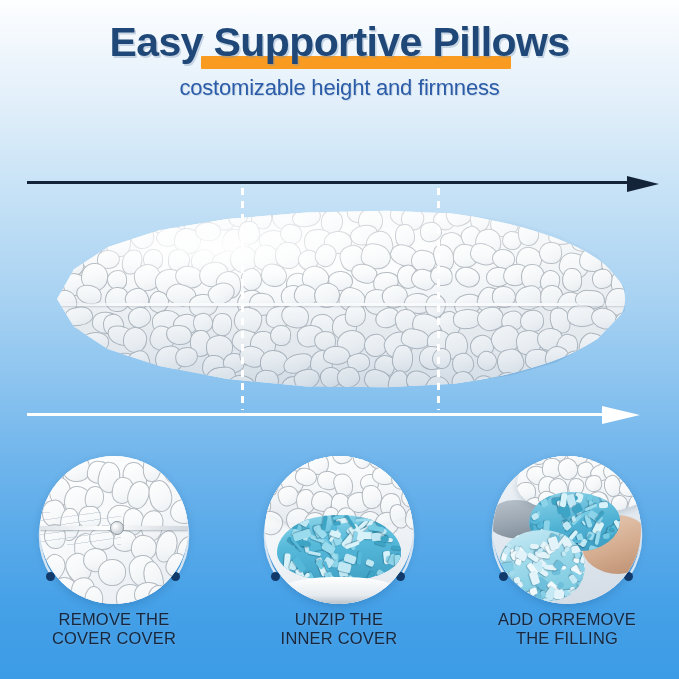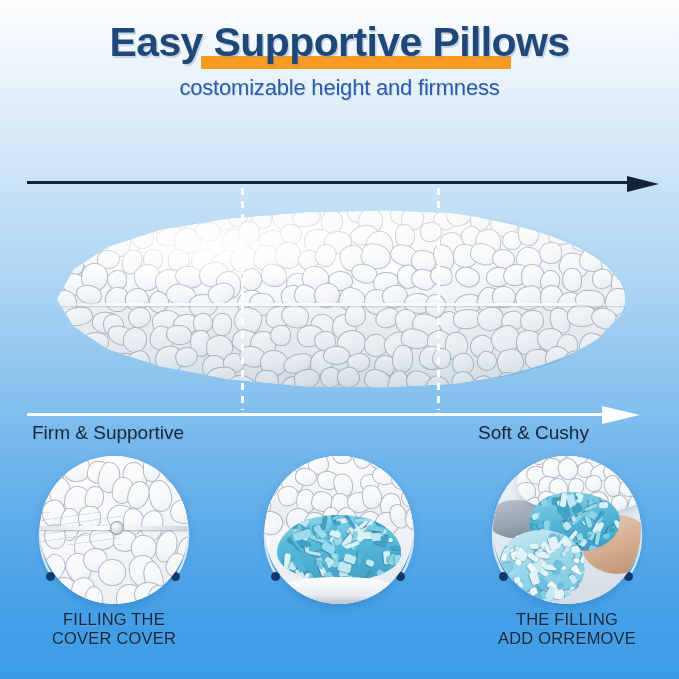--- a/index.html
+++ b/index.html
@@ -475,24 +475,20 @@
       <div class="pillow-shade"></div>
     </div>
     <div class="divider div-1"></div>
     <div class="divider div-2"></div>
   </div>
 
   <div class="arrow-bot">
     <div class="bar"></div>
     <div class="head"></div>
   </div>
-  <div class="bot-labels">
-    <span class="bl-1">Firm &amp; Supportive</span>
-    <span class="bl-2">Soft &amp; Cushy</span>
-  </div>
 
   <div class="steps">
 
     <div class="step s1">
       <div class="ring">
         <svg width="172" height="152" viewBox="0 0 172 152">
           <path d="M 24 122 A 74 74 0 1 1 148 122" fill="none" stroke="#eaf4fd" stroke-width="2.4" stroke-linecap="round"></path>
         </svg>
         <div class="dot" style="left:18px;top:118px;"></div>
         <div class="dot" style="left:143px;top:118px;"></div>
@@ -543,21 +539,21 @@
               <i style="left:63.51%;top:85.06%;width:18.13%;height:15.69%;transform:rotate(4.2deg);border-radius:50% 47% 52% 55% / 55% 52% 47% 50%;border-width:1.2px;"></i>
               <i style="left:73.25%;top:87.11%;width:13.57%;height:18.92%;transform:rotate(-0.5deg);border-radius:49% 50% 43% 42% / 42% 43% 50% 49%;border-width:1.2px;"></i>
               <i style="left:90.91%;top:82.03%;width:17.36%;height:16.88%;transform:rotate(19.1deg);border-radius:58% 48% 44% 49% / 49% 44% 48% 58%;border-width:1.2px;"></i>
             </div>
           <div class="p1-fan"></div>
           <div class="p1-zip"></div>
           <div class="p1-pull"></div>
         </div>
       </div>
       <div class="caption">
-        <span class="ln">FILLING THE</span>
+        <span class="ln">REMOVE THE</span>
         <span class="ln">COVER COVER</span>
       </div>
     </div>
 
     <div class="step s2">
       <div class="ring">
         <svg width="172" height="152" viewBox="0 0 172 152">
           <path d="M 24 122 A 74 74 0 1 1 148 122" fill="none" stroke="#eaf4fd" stroke-width="2.4" stroke-linecap="round"></path>
         </svg>
         <div class="dot" style="left:18px;top:118px;"></div>
@@ -700,20 +696,22 @@
               <span class="chip" style="left:11.8%;top:69.9%;width:13.2%;height:11.5%;background:#55b8d8;transform:rotate(55deg);box-shadow:0 1px 1px rgba(20,70,95,.35);"></span>
               <span class="chip" style="left:46.3%;top:8.7%;width:5.5%;height:6.8%;background:#3ea4c6;transform:rotate(177deg);box-shadow:0 1px 1px rgba(20,70,95,.35);"></span>
               <span class="chip" style="left:73.0%;top:15.9%;width:12.5%;height:8.3%;background:#74cbe4;transform:rotate(9deg);box-shadow:0 1px 1px rgba(20,70,95,.35);"></span>
               <span class="chip" style="left:36.3%;top:43.8%;width:10.5%;height:12.2%;background:#9adcee;transform:rotate(30deg);box-shadow:0 1px 1px rgba(20,70,95,.35);"></span>
               <span class="chip" style="left:83.6%;top:32.5%;width:6.2%;height:9.4%;background:#3ea4c6;transform:rotate(174deg);box-shadow:0 1px 1px rgba(20,70,95,.35);"></span>
             </div>
           <div class="p2-base"></div>
         </div>
       </div>
       <div class="caption">
+        <span class="ln">UNZIP THE</span>
+        <span class="ln">INNER COVER</span>
       </div>
     </div>
 
     <div class="step s3">
       <div class="ring">
         <svg width="172" height="152" viewBox="0 0 172 152">
           <path d="M 24 122 A 74 74 0 1 1 148 122" fill="none" stroke="#eaf4fd" stroke-width="2.4" stroke-linecap="round"></path>
         </svg>
         <div class="dot" style="left:18px;top:118px;"></div>
         <div class="dot" style="left:143px;top:118px;"></div>
@@ -914,19 +912,19 @@
               <span class="chip" style="left:19.2%;top:22.3%;width:5.3%;height:7.0%;background:#c5eaf5;transform:rotate(105deg);box-shadow:0 1px 1px rgba(20,70,95,.35);"></span>
               <span class="chip" style="left:92.6%;top:33.4%;width:15.1%;height:8.7%;background:#e2f4fa;transform:rotate(109deg);box-shadow:0 1px 1px rgba(20,70,95,.35);"></span>
               <span class="chip" style="left:84.3%;top:22.3%;width:11.0%;height:9.7%;background:#e2f4fa;transform:rotate(170deg);box-shadow:0 1px 1px rgba(20,70,95,.35);"></span>
               <span class="chip" style="left:9.4%;top:68.9%;width:7.7%;height:10.6%;background:#c5eaf5;transform:rotate(152deg);box-shadow:0 1px 1px rgba(20,70,95,.35);"></span>
               <span class="chip" style="left:5.5%;top:72.9%;width:14.7%;height:9.4%;background:#f0fafd;transform:rotate(21deg);box-shadow:0 1px 1px rgba(20,70,95,.35);"></span>
               <span class="chip" style="left:17.7%;top:65.6%;width:6.9%;height:8.6%;background:#e2f4fa;transform:rotate(75deg);box-shadow:0 1px 1px rgba(20,70,95,.35);"></span>
             </div>
         </div>
       </div>
       <div class="caption">
+        <span class="ln">ADD ORREMOVE</span>
         <span class="ln">THE FILLING</span>
-        <span class="ln">ADD ORREMOVE</span>
       </div>
     </div>
 
   </div>
 </div>
 
 </body></html>

